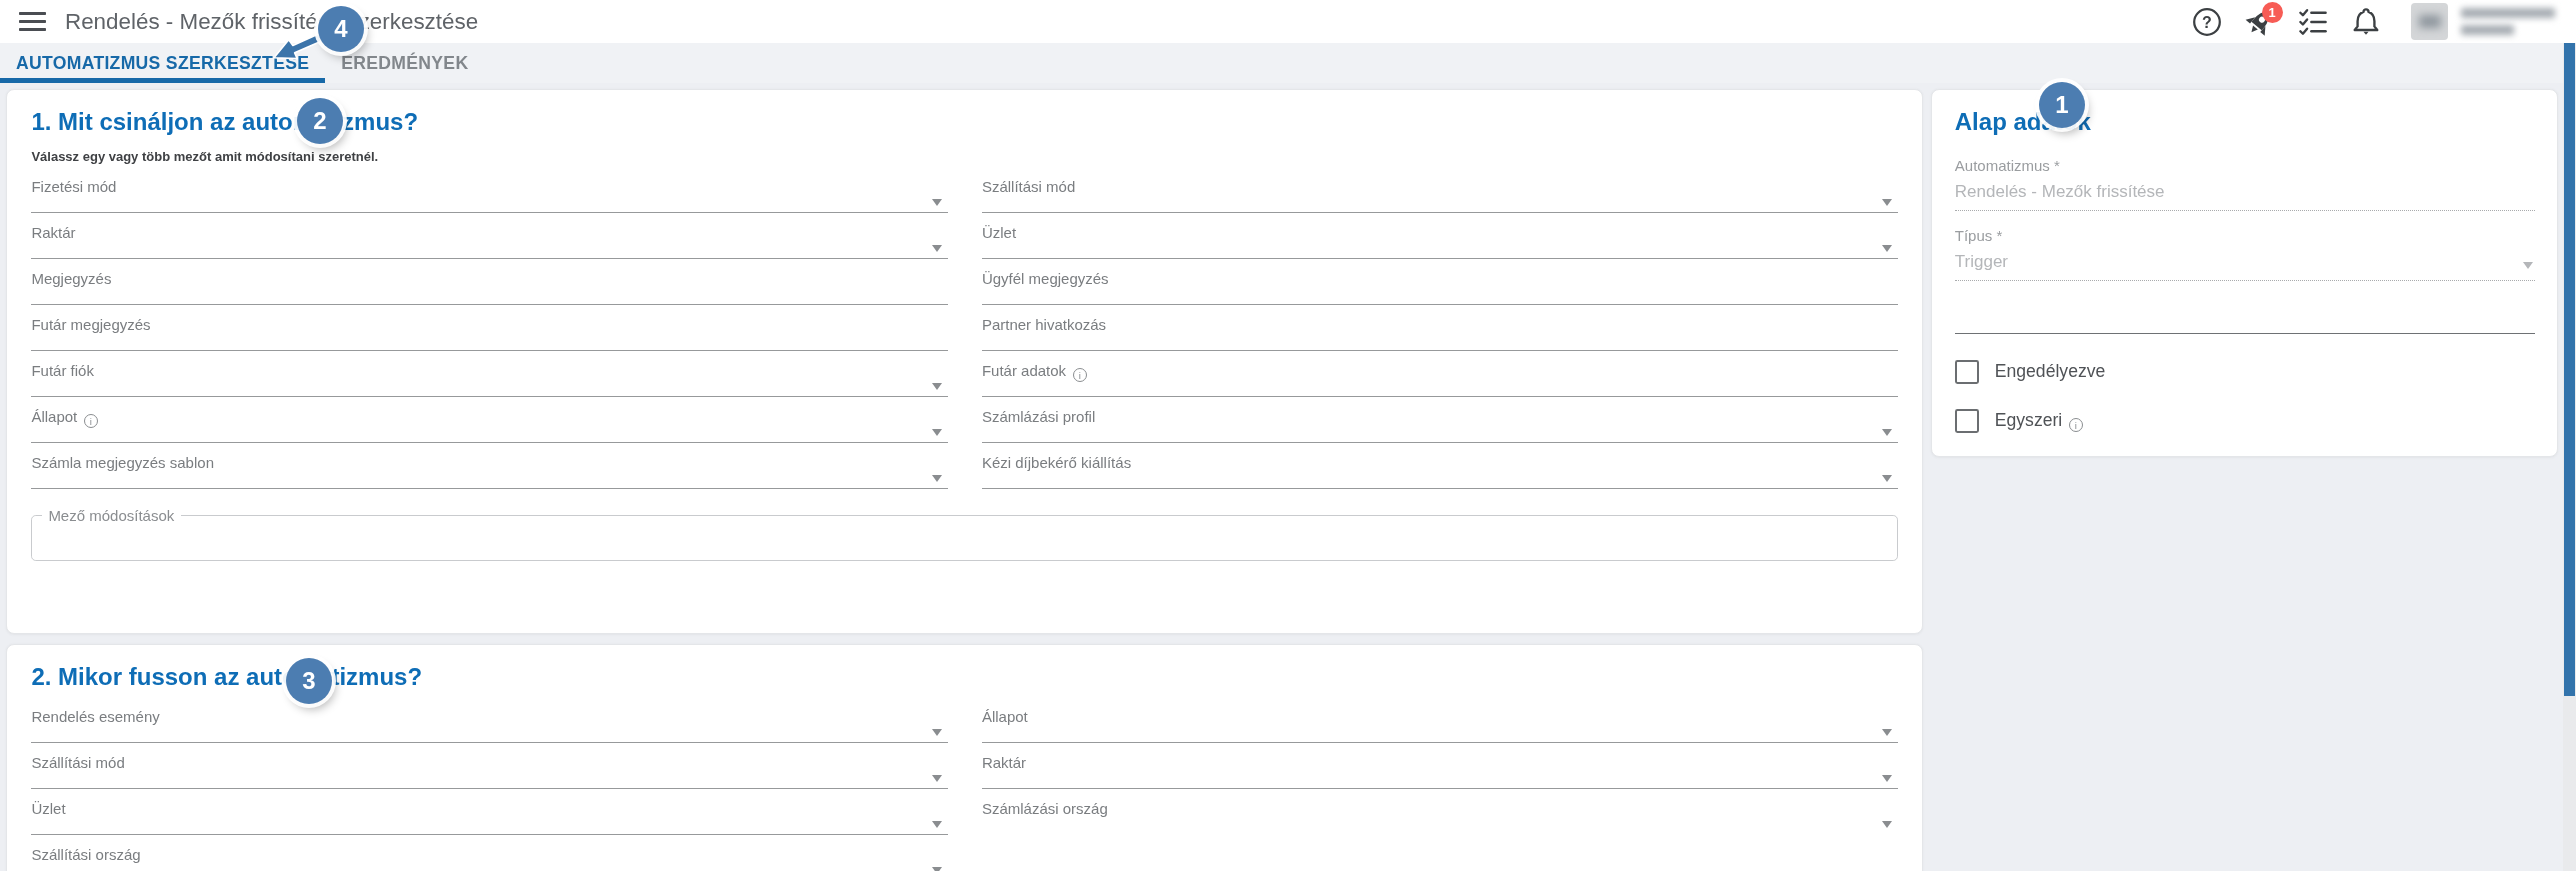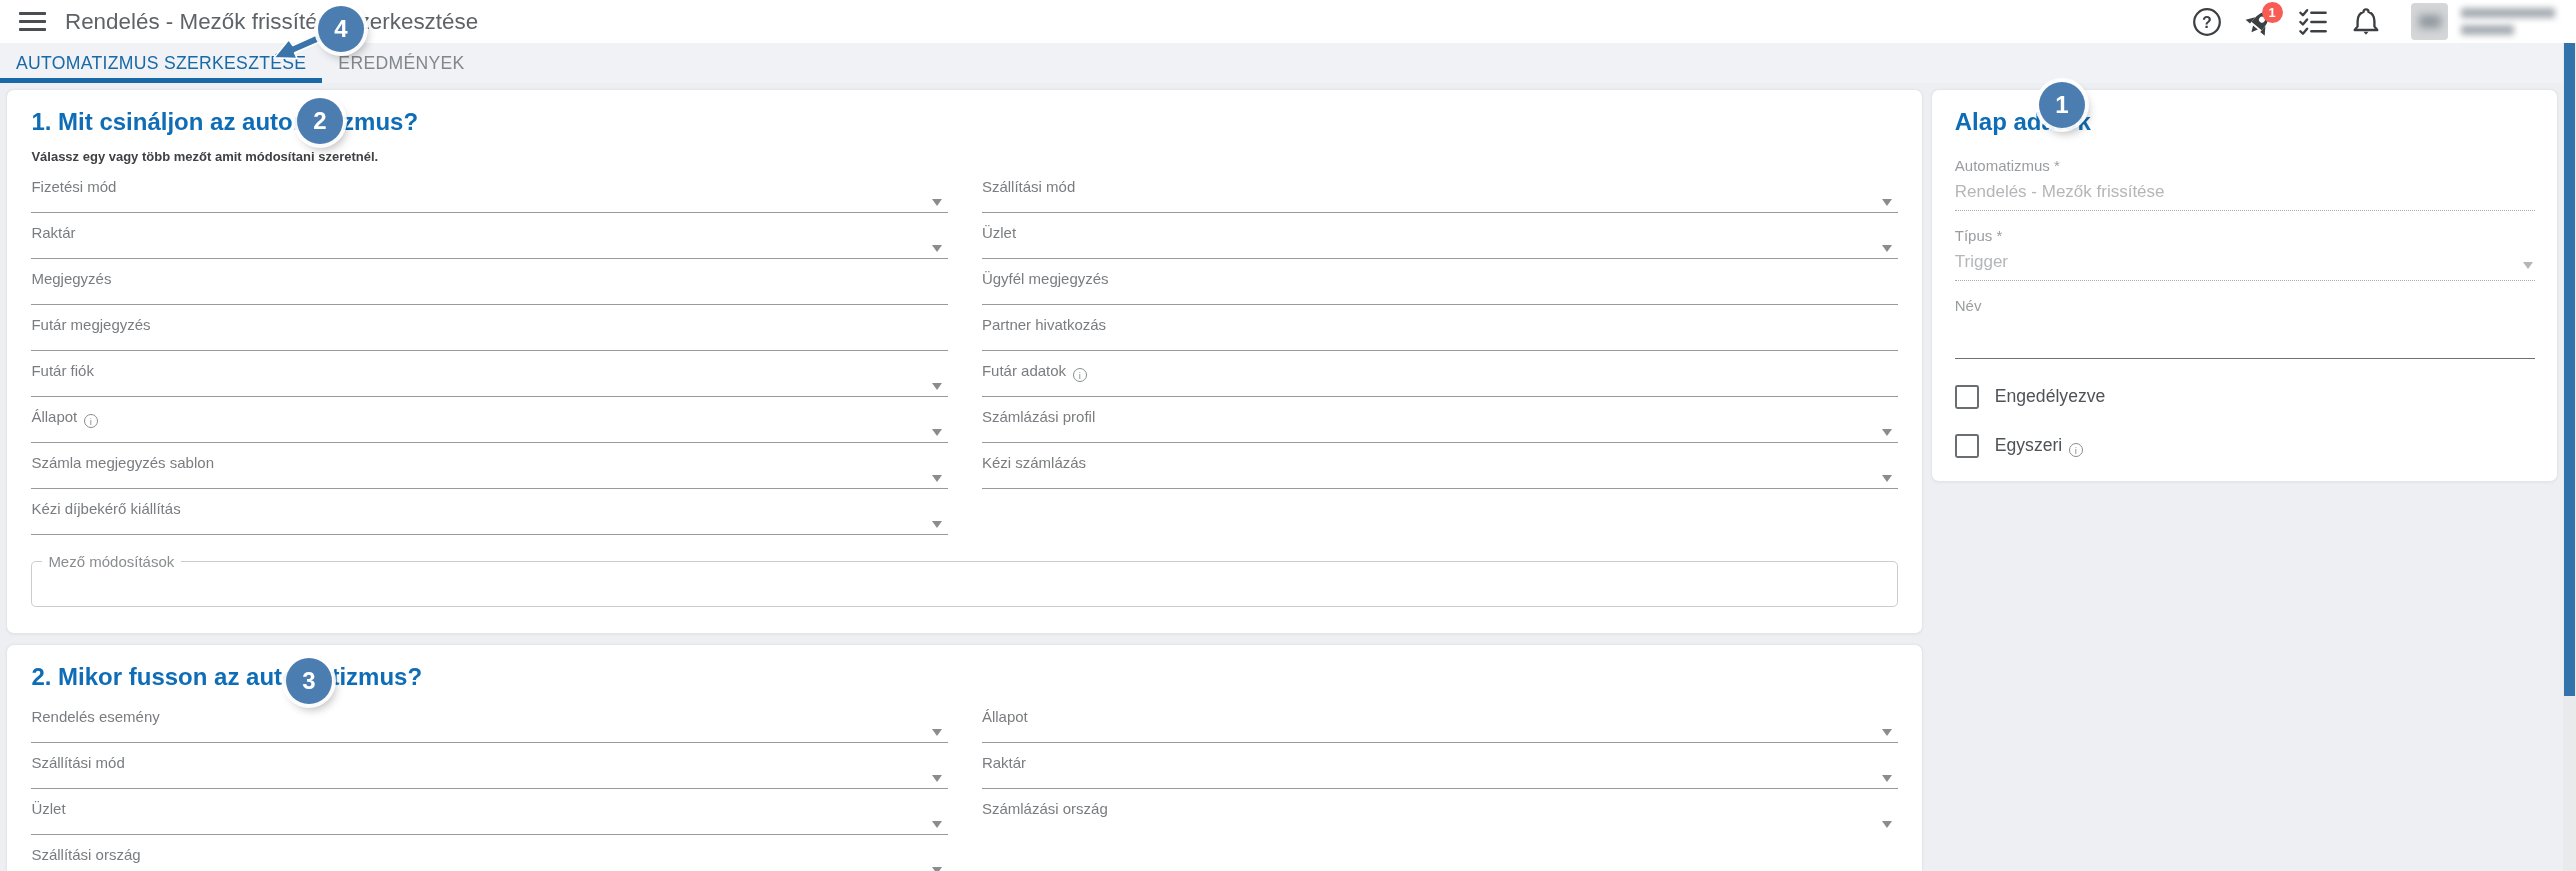--- a/index.html
+++ b/index.html
@@ -15,21 +15,21 @@
   .hicon { width:32px; height:32px; display:flex; align-items:center; justify-content:center; position:relative; cursor:pointer; }
   .red-badge { position:absolute; top:-3.2px; right:-6.4px; min-width:21px; height:21px; border-radius:10.4px; background:#f75c55; color:#fff; font-size:12.8px; font-weight:bold; display:flex; align-items:center; justify-content:center; }
   .user-chip { display:flex; align-items:center; gap:12.8px; margin-left:8px; cursor:pointer; }
   .avatar { width:37px; height:37px; border-radius:4px; background:#d4d6d8; overflow:hidden; display:flex; align-items:center; justify-content:center; }
   .avatar .blob { width:22.4px; height:12.8px; background:#8f979e; filter:blur(4px); }
   .user-lines .bar { background:#a7adb3; filter:blur(3.2px); border-radius:1.6px; }
   .user-lines .bar1 { width:94px; height:10.4px; margin-bottom:7.2px; }
   .user-lines .bar2 { width:53px; height:9.6px; }
 
   
-  .tabstrip { height:40px; background:#f0f2f5; display:flex; align-items:stretch; }
+  .tabstrip { height:40px; background:#f0f2f5; display:flex; align-items:stretch;font-weight:bold; }
   .tab { display:flex; align-items:center; padding:0 16px; font-size:17.6px; letter-spacing:0.3px; color:#82878c; cursor:pointer; position:relative; }
   .tab.active { color:#1769a8; }
   .tab.active::after { content:""; position:absolute; left:0; right:0; bottom:0; height:4.8px; background:#1769a8; }
 
   
   .content { display:flex; gap:8px; padding:6.4px 11.2px 0 6.4px; align-items:flex-start; height:788px; }
   .card { background:#ffffff; border:0.8px solid #e4e6e9; border-radius:8px; box-shadow:0 0.8px 2.4px rgba(60,64,67,.06); }
   .main-col { width:1917px; display:flex; flex-direction:column; gap:9.6px; }
   .card-what { padding:17.6px 24px 19px 24px; height:545px; }
   .card-when { padding:17.6px 24px 0 24px; height:448px; }
@@ -205,25 +205,20 @@
             <span class="flabel">Számlázási profil</span>
             <span class="arrow"></span>
             <span class="line"></span>
           </div>
         <div class="field select">
             <span class="flabel">Számla megjegyzés sablon</span>
             <span class="arrow"></span>
             <span class="line"></span>
           </div>
         <div class="field select">
-            <span class="flabel">Kézi számlázás</span>
-            <span class="arrow"></span>
-            <span class="line"></span>
-          </div>
-        <div class="field select">
             <span class="flabel">Kézi díjbekérő kiállítás</span>
             <span class="arrow"></span>
             <span class="line"></span>
           </div>
       </div>
       <fieldset class="mods">
         <legend>Mező módosítások</legend>
       </fieldset>
     </div>
 
@@ -271,21 +266,20 @@
     <div class="section-title">Alap adatok</div>
     <div class="sblock">
       <div class="slabel">Automatizmus *</div>
       <div class="svalue">Rendelés - Mezők frissítése</div>
     </div>
     <div class="sblock">
       <div class="slabel">Típus *</div>
       <div class="svalue"><span>Trigger</span><span class="arrow"></span></div>
     </div>
     <div class="sblock">
-      <div class="slabel">Név</div>
       <div class="name-input"></div>
     </div>
     <div class="chkrow">
       <div class="chkbox"></div>
       <div class="chklabel">Engedélyezve</div>
     </div>
     <div class="chkrow">
       <div class="chkbox"></div>
       <div class="chklabel"><span>Egyszeri</span><i class="info-ic">i</i></div>
     </div>

